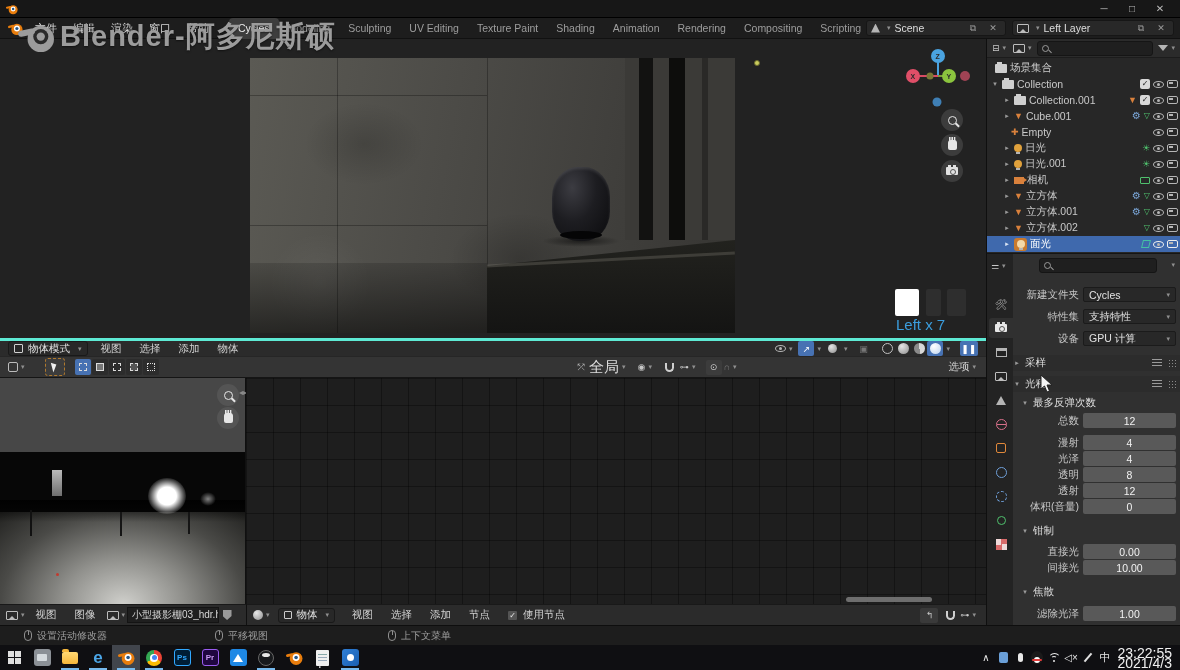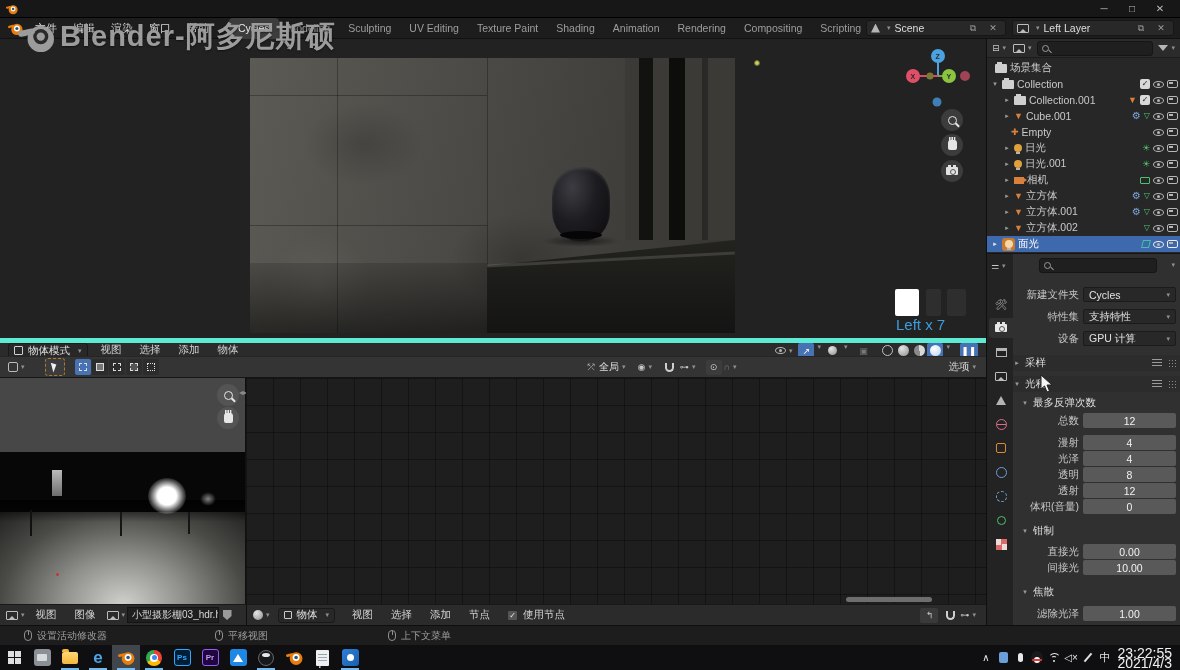--- a/index.html
+++ b/index.html
@@ -32,21 +32,21 @@
 .pedtop{position:absolute;left:237px;top:200px;width:248px;height:3px;background:rgba(120,118,108,.35);transform:rotate(-3deg)}
 .floorL{position:absolute;left:0;top:205px;width:237px;height:70px;background:linear-gradient(rgba(0,0,0,.15),rgba(0,0,0,.55))}
 .speaker{position:absolute;left:302px;top:109px;width:58px;height:74px;border-radius:26px/30px;background:radial-gradient(ellipse at 35% 28%,#3c3c42 0%,#1d1d21 45%,#0a0a0c 100%);box-shadow:inset 0 2px 3px rgba(255,255,255,.12)}
 .speaker::after{content:"";position:absolute;left:8px;bottom:2px;width:42px;height:8px;border-radius:50%;background:#050506}
 .spkshadow{position:absolute;left:292px;top:177px;width:78px;height:12px;border-radius:50%;background:radial-gradient(rgba(0,0,0,.55),transparent 70%)}
 .sundot{left:754px;top:60px;width:6px;height:6px;border-radius:50%;background:#c9cc5e;border:1px solid #6a6a2d}
 .navcircle{position:absolute;width:22px;height:22px;border-radius:50%;background:rgba(110,110,110,.35);display:flex;align-items:center;justify-content:center}
 .screencast-key{position:absolute;top:289px;height:27px;border-radius:2px}
 .screencast-text{position:absolute;left:896px;top:316px;font-size:15px;color:#3b9ddd}
 
-.vphead{left:0;top:338px;width:986px;height:18px;background:#2b2b2b;display:flex;border-top:5px solid #5eead4}
+.vphead{left:0;top:338px;width:986px;height:18px;background:#2b2b2b;display:flex;align-items:center;border-top:3px solid #5eead4}
 .vptool{left:0;top:356px;width:986px;height:22px;background:#343434;display:flex;align-items:center;border-top:1px solid #262626;border-bottom:1px solid #151515}
 .modedrop{height:15px;background:#282828;border:1px solid #191919;border-radius:3px;display:flex;align-items:center;padding:0 5px;gap:5px;font-size:10.5px;color:#e0e0e0;margin-left:8px}
 .hmenu{font-size:10.5px;color:#d2d2d2;padding:0 9px}
 .hbtn{height:15px;min-width:16px;border-radius:2px;display:flex;align-items:center;justify-content:center;color:#c7c7c7;font-size:9px;padding:0 2px}
 .hbtn.on{background:#4772b3;color:#fff}
 .sphere{width:11px;height:11px;border-radius:50%;background:radial-gradient(circle at 35% 30%,#e6e6e6,#8d8d8d)}
 .sphere.wire{background:transparent;border:1px solid #c2c2c2}
 .sphere.mat{background:conic-gradient(#d8d8d8 0 50%,#8a8a8a 0 100%)}
 .sphere.rnd{background:radial-gradient(circle at 35% 30%,#fff,#bdd4f0)}
 .segbtn{width:16px;height:16px;display:flex;align-items:center;justify-content:center;border-radius:2px;background:#2c2c2c;margin-right:1px}
@@ -316,21 +316,21 @@
         <span class="dashbox"></span>
       </span>
     <span class="segbtn">
         <span class="dashbox" style="background:#555"></span>
       </span>
     <span class="segbtn">
         <span class="dashbox" style="border-style:dotted"></span>
       </span>
     <span style="margin-left:auto"></span>
     <span class="hbtn">⤱</span>
-    <span style="font-size:10px;color:#dcdcdc">全局</span>
+    <span style="font-size:15px;color:#dcdcdc">全局</span>
     <span class="chev">▾</span>
     <span style="width:10px"></span>
     <span class="hbtn">◉<span class="chev">▾</span></span>
     <span style="width:8px"></span>
     <span class="hbtn">
         <span class="i-magnet"></span>
       </span>
     <span class="hbtn">⊶<span class="chev">▾</span></span>
     <span style="width:8px"></span>
     <span class="hbtn" style="background:#3c3c3c">⊙</span>
@@ -533,21 +533,21 @@
       <span class="arr">▸</span>
         <span class="i-mesh">▼</span>
       <span>立方体.002</span>
       <span class="badges">
           <span class="i-meshg">▽</span>
           <span class="i-eye"></span>
           <span class="i-camr"></span>
         </span>
     </div>
 
-    <div class="orow sel" style="top:197px;padding-left:4px">
+    <div class="orow sel" style="top:197px;padding-left:16px">
       <span class="arr" style="color:#dce6f5">▸</span>
       <span style="width:13px;height:13px;border-radius:3px;background:#c97a2e;display:flex;align-items:center;justify-content:center;flex:none">
           <span class="i-bulb" style="background:#f4d8a8"></span>
         </span>
       <span>面光</span>
       <span class="badges">
           <span class="i-area"></span>
           <span class="i-eye" style="border-color:#eee"></span>
           <span class="i-camr" style="border-color:#eee"></span>
         </span>

